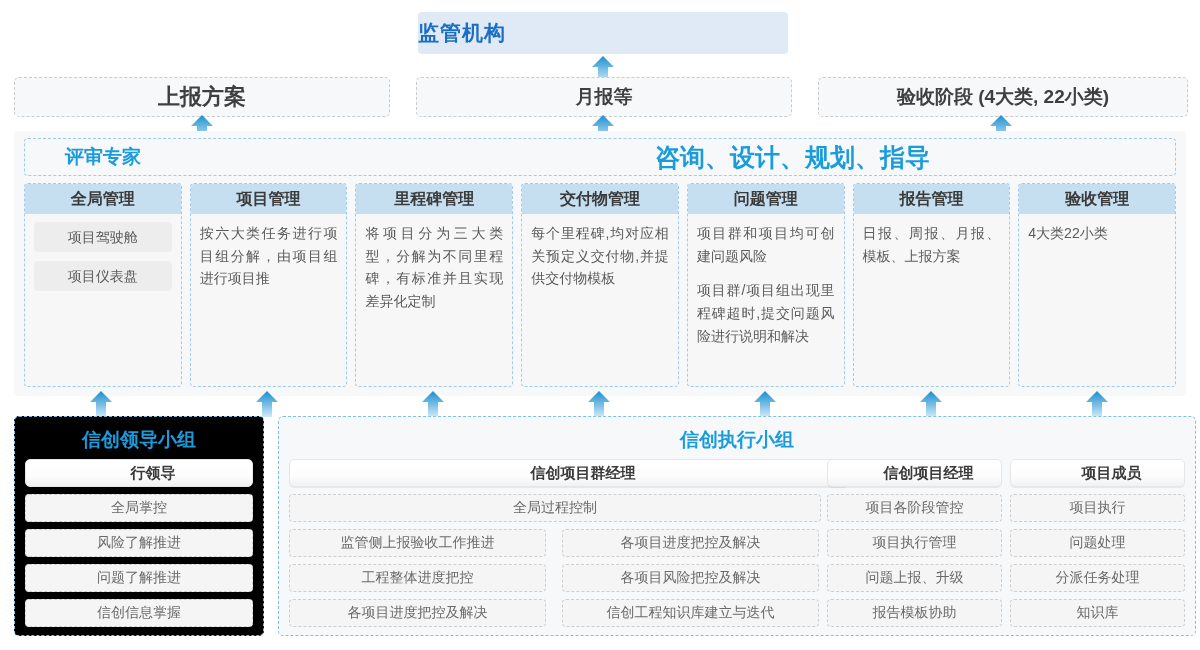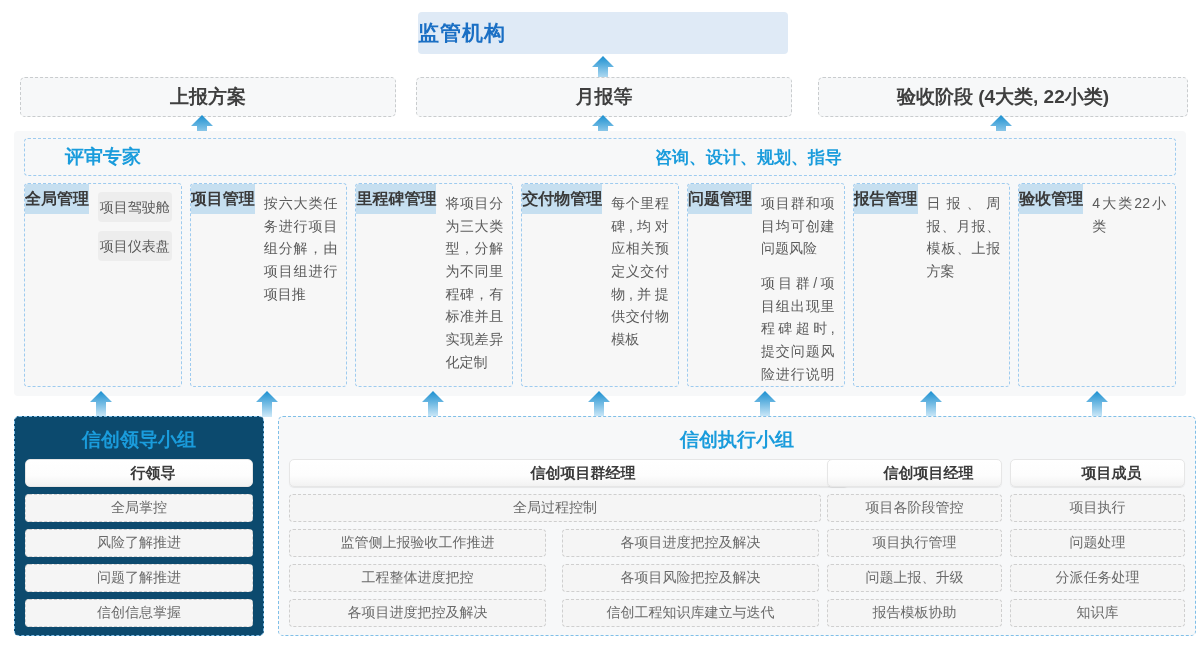--- a/index.html
+++ b/index.html
@@ -24,50 +24,50 @@
     border:1px dashed #c9ccce;
     border-radius:5px;
     display:flex;align-items:center;justify-content:center;
     color:#3f3f3f;font-weight:bold;
   }
   .arrow{position:absolute;width:22px;}
   .arrow svg{display:block;width:22px;}
 
   
   #supervisor{position:absolute;left:418px;top:12px;width:370px;height:42px;font-size:21px;letter-spacing:1px;}
-  #plan-box{position:absolute;left:20px;top:77px;width:374px;height:38px;font-size:19px;text-align:right;}
+  #plan-box{position:absolute;left:14px;top:77px;width:374px;height:38px;font-size:22px;text-align:right;}
   #monthly-box{position:absolute;left:416px;top:77px;width:374px;height:38px;font-size:19px;}
   #accept-box{position:absolute;left:818px;top:77px;width:368px;height:38px;font-size:19px;}
 
   
   #mid-panel{
     position:absolute;left:14px;top:131px;width:1172px;height:265px;
     background:#f7f8f9;border-radius:4px;
   }
   #mid-header{
     position:absolute;left:10px;top:7px;width:1150px;height:36px;
     border:1px dashed #9ecbef;border-radius:4px;background:transparent;
   }
   #mid-header .h-left{
     position:absolute;left:40px;top:50%;transform:translateY(-50%);
     font-size:19px;font-weight:bold;color:#1a9cdc;white-space:nowrap;
   }
   #mid-header .h-right{
     position:absolute;left:630px;top:50%;transform:translateY(-50%);
-    font-size:17px;font-weight:bold;color:#1a9cdc;white-space:nowrap;
+    font-size:25px;font-weight:bold;color:#1a9cdc;white-space:nowrap;
   }
   #cards{
     position:absolute;left:10px;top:52px;width:1152px;height:204px;
     display:flex;gap:8px;
   }
   .card{
     flex:1 1 0;
     border:1px dashed #9ecbef;border-radius:4px;
     background:#f7f7f7;
-    display:flex;flex-direction:row;
+    display:flex;flex-direction:column;
     overflow:hidden;
   }
   .card-title{
     height:30px;background:#c6dff0;
     display:flex;align-items:center;justify-content:center;
     font-size:16px;font-weight:bold;color:#3a3a3a;
   }
   .card-body{
     flex:1;padding:8px 9px 4px 9px;
     font-size:14px;line-height:1.62;color:#5b5b5b;
@@ -78,21 +78,21 @@
   .pill{
     background:#ededed;border-radius:4px;
     height:30px;margin-bottom:9px;
     display:flex;align-items:center;justify-content:center;
     font-size:14px;color:#5b5b5b;font-weight:normal;
   }
 
   
   #bottom-left{
     position:absolute;left:14px;top:416px;width:248px;height:218px;
-    border:1px dashed #7fbfe8;border-radius:5px;background:#0c4a6e;
+    border:1px dashed #7fbfe8;border-radius:5px;background:#000000;
   }
   #bottom-right{
     position:absolute;left:278px;top:416px;width:916px;height:218px;
     border:1px dashed #7fbfe8;border-radius:5px;background:#f7f8f9;
   }
   .group-title{
     font-size:19px;font-weight:bold;color:#1a9cdc;white-space:nowrap;
   }
   #bl-title{position:absolute;left:0;right:0;top:10px;text-align:center;}
   #br-title{position:absolute;left:0;right:0;top:10px;text-align:center;}

